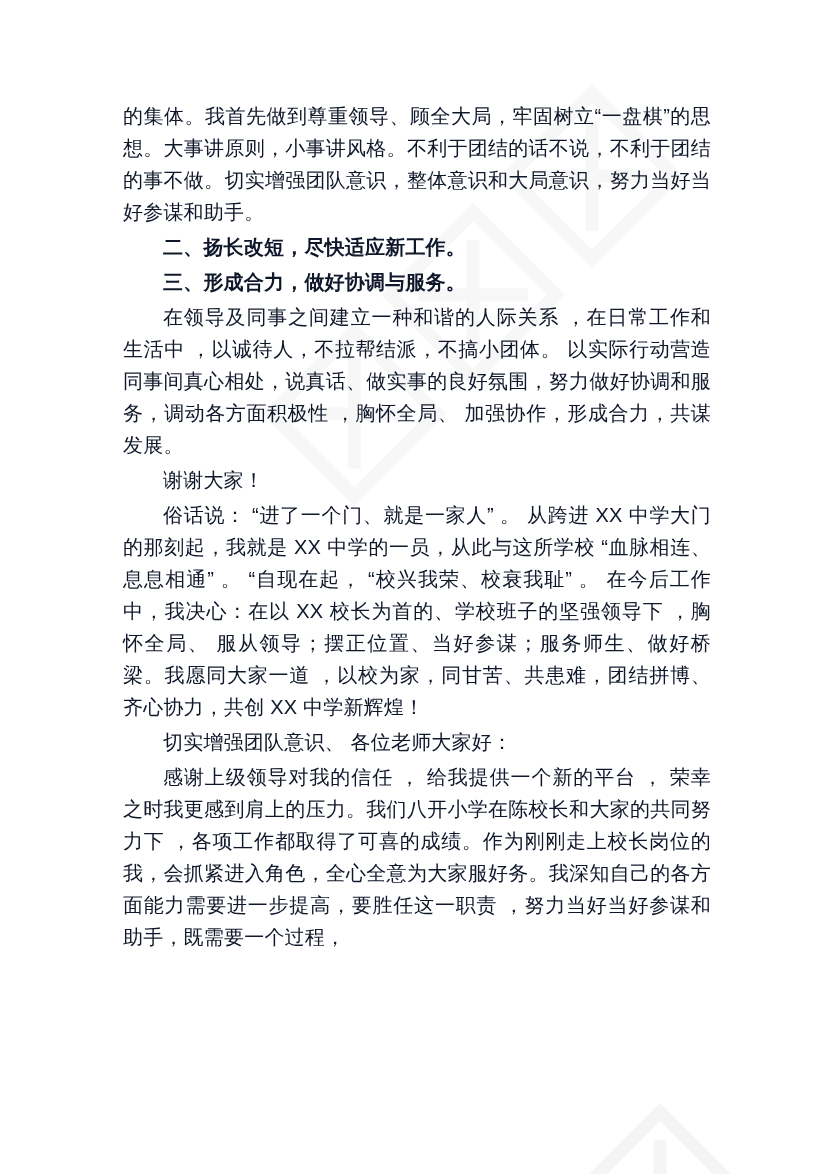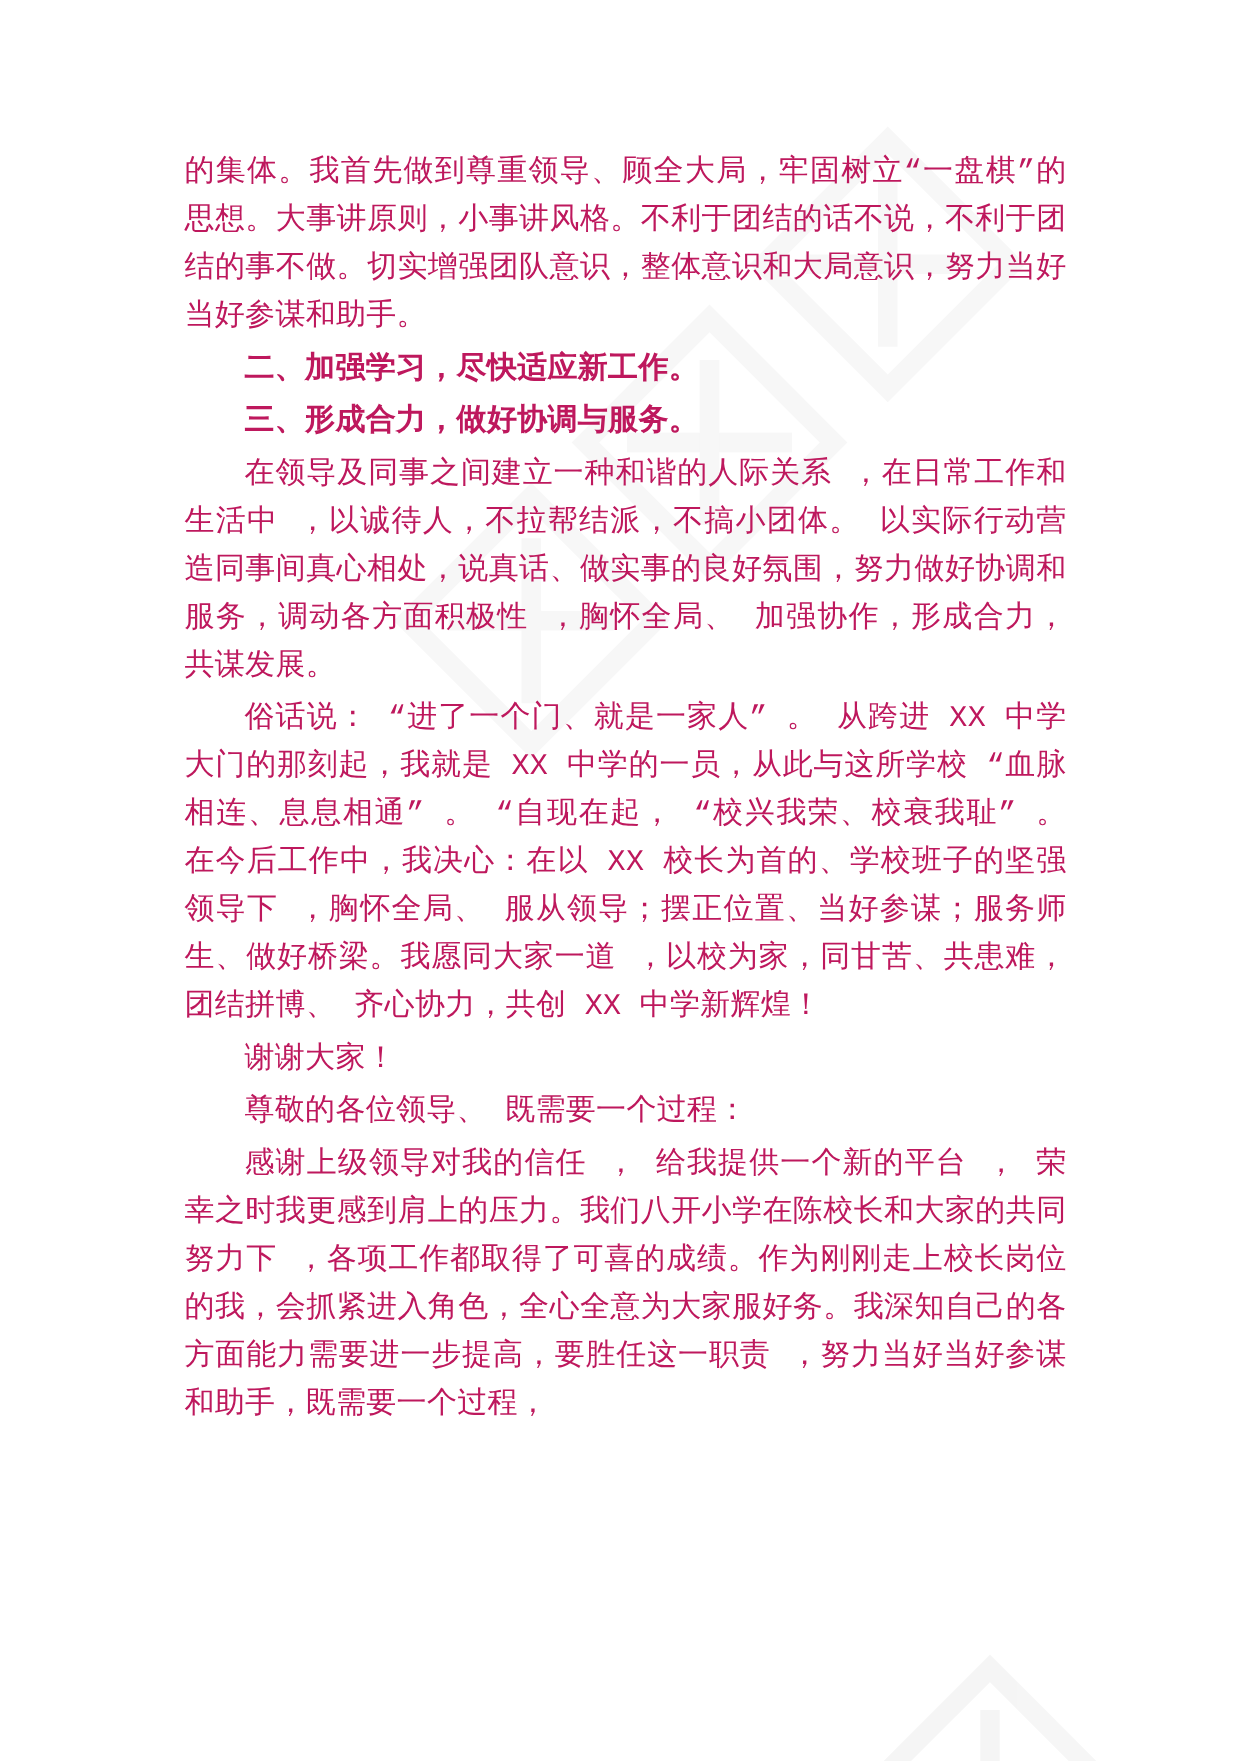--- a/index.html
+++ b/index.html
@@ -6,22 +6,22 @@
     margin: 0;
     padding: 0;
     background: #ffffff;
   }
   .page {
     position: relative;
     width: 830px;
     height: 1174px;
     background: #ffffff;
     overflow: hidden;
-    font-family: Liberation Mono, monospace;
-    color: #be185d;
+    font-family: Liberation Sans, sans-serif;
+    color: #0f172a;
   }
   .content {
     position: absolute;
     left: 123px;
     top: 100px;
     width: 588px;
     font-size: 20px;
     line-height: 32px;
     text-align: justify;
     text-justify: inter-ideograph;
@@ -76,30 +76,30 @@
     <div class="wm-glyph"></div>
     <div class="wm-glyph"></div>
   </div>
   <div class="watermark wm-2">
     <div class="wm-glyph"></div>
   </div>
 
   <div class="content">
     <p class="para no-indent">的集体。我首先做到尊重领导、顾全大局，牢固树立“一盘棋”的思想。大事讲原则，小事讲风格。不利于团结的话不说，不利于团结的事不做。切实增强团队意识，整体意识和大局意识，努力当好当好参谋和助手。</p>
 
-    <p class="para heading">二、加强学习，尽快适应新工作。</p>
+    <p class="para heading">二、扬长改短，尽快适应新工作。</p>
 
 
     <p class="para heading">三、形成合力，做好协调与服务。</p>
 
     <p class="para">在领导及同事之间建立一种和谐的人际关系 ，在日常工作和生活中 ，以诚待人，不拉帮结派，不搞小团体。 以实际行动营造同事间真心相处，说真话、做实事的良好氛围，努力做好协调和服务，调动各方面积极性 ，胸怀全局、 加强协作，形成合力，共谋发展。</p>
 
+    <p class="para">谢谢大家！</p>
+
     <p class="para">俗话说： “进了一个门、就是一家人” 。 从跨进 XX 中学大门的那刻起，我就是 XX 中学的一员，从此与这所学校 “血脉相连、息息相通” 。 “自现在起， “校兴我荣、校衰我耻” 。 在今后工作中，我决心：在以 XX 校长为首的、学校班子的坚强领导下 ，胸怀全局、 服从领导；摆正位置、当好参谋；服务师生、做好桥梁。我愿同大家一道 ，以校为家，同甘苦、共患难，团结拼博、 齐心协力，共创 XX 中学新辉煌！</p>
 
-    <p class="para">谢谢大家！</p>
 
-
-    <p class="para">尊敬的各位领导、 既需要一个过程：</p>
+    <p class="para">切实增强团队意识、 各位老师大家好：</p>
 
     <p class="para">感谢上级领导对我的信任 ， 给我提供一个新的平台 ， 荣幸之时我更感到肩上的压力。我们八开小学在陈校长和大家的共同努力下 ，各项工作都取得了可喜的成绩。作为刚刚走上校长岗位的我，会抓紧进入角色，全心全意为大家服好务。我深知自己的各方面能力需要进一步提高，要胜任这一职责 ，努力当好当好参谋和助手，既需要一个过程，</p>
   </div>
 
 </div>
 
 </body></html>

